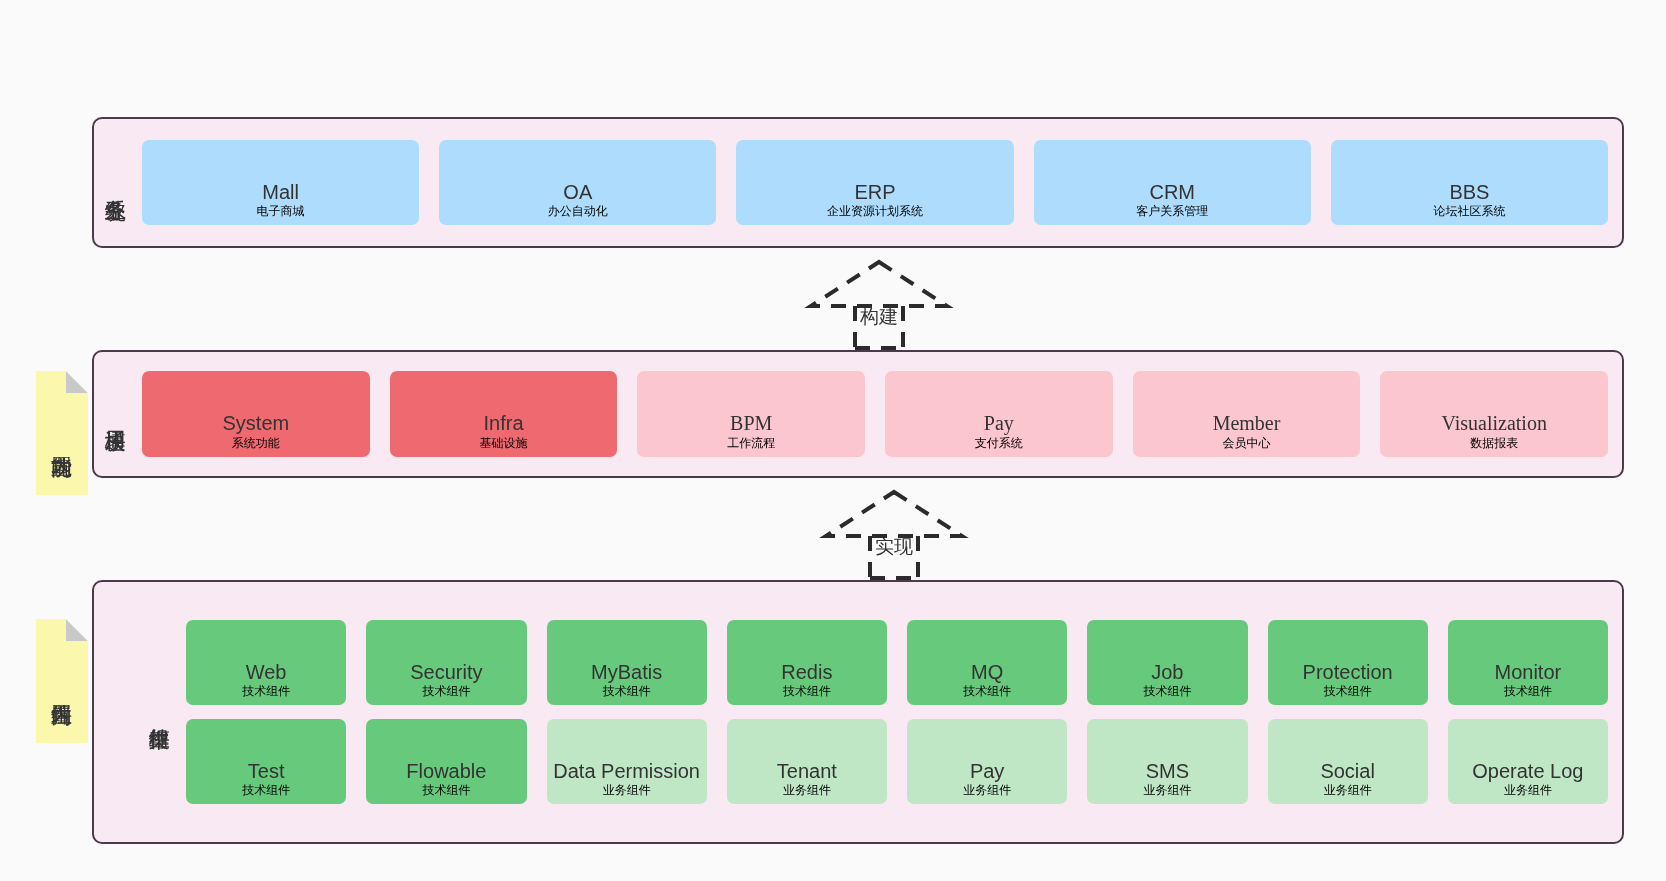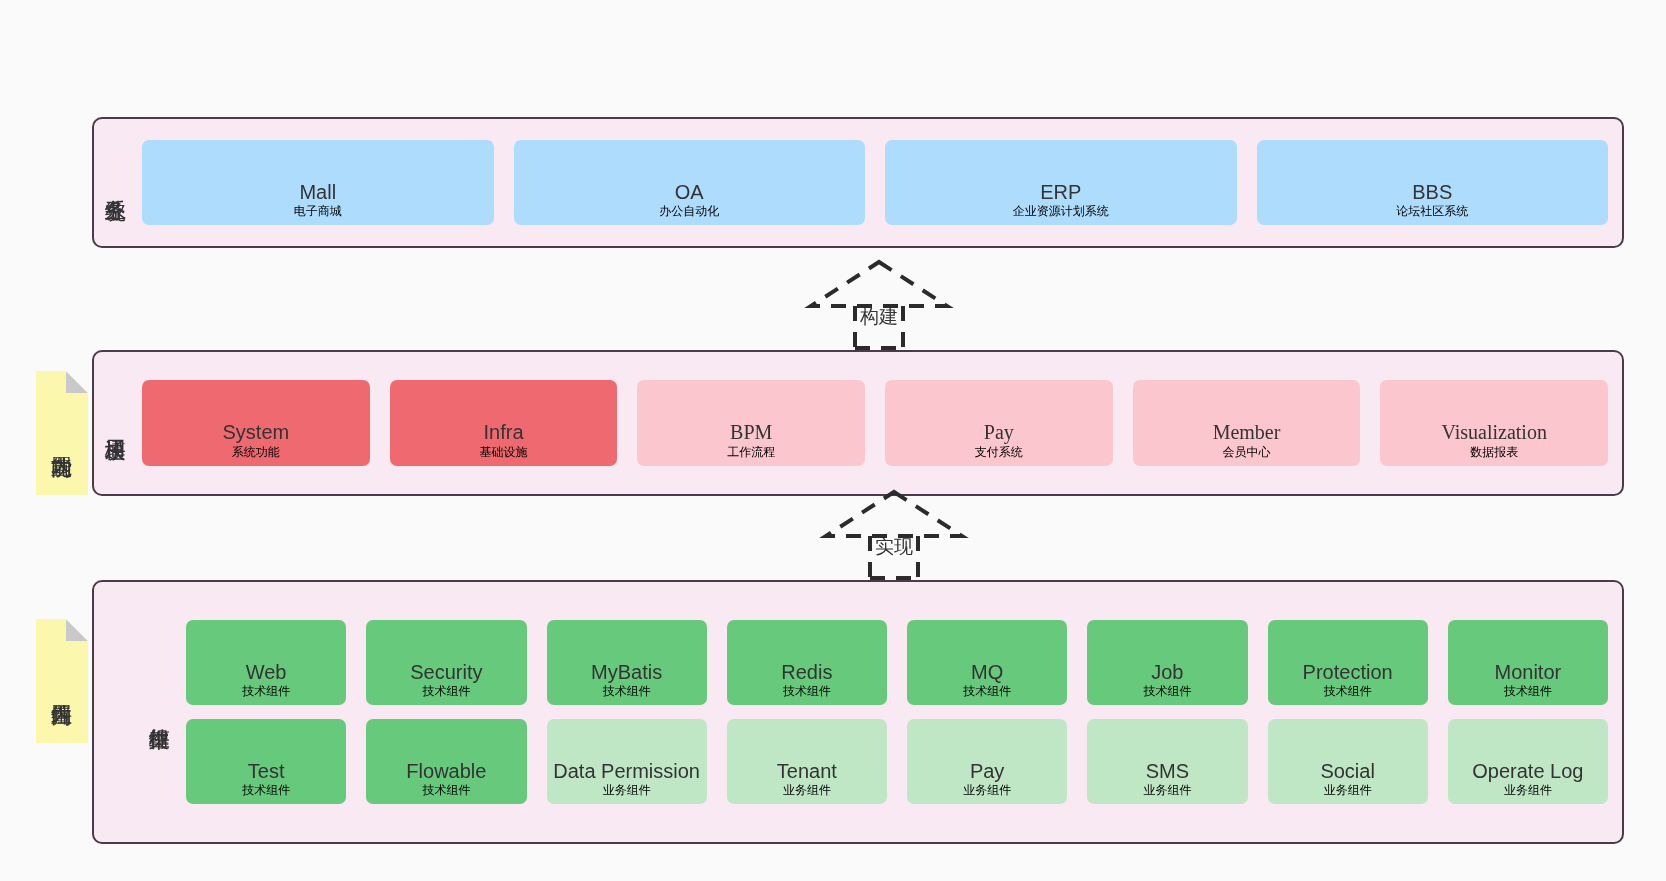--- a/index.html
+++ b/index.html
@@ -163,20 +163,24 @@
         </div>
         <div class="cell c-blue">
           <span class="l1">OA</span>
           <span class="l2">办公自动化</span>
         </div>
         <div class="cell c-blue">
           <span class="l1">ERP</span>
           <span class="l2">企业资源计划系统</span>
         </div>
         <div class="cell c-blue">
+          <span class="l1">CRM</span>
+          <span class="l2">客户关系管理</span>
+        </div>
+        <div class="cell c-blue">
           <span class="l1">BBS</span>
           <span class="l2">论坛社区系统</span>
         </div>
       </div>
     </div>
   </div>
 
   <div class="arrow" id="connector-build" style="left:799px; top:258px; width:160px; height:92px;">
     <svg viewBox="0 0 160 92" width="160" height="92" aria-hidden="true">
 
@@ -185,21 +189,21 @@
       <path d="M 56 48 L 56 92 M 104 48 L 104 92 M 56 90 L 104 90" fill="none" stroke="#2b2b2b" stroke-width="4" stroke-dasharray="15 11" stroke-linecap="butt"></path>
     </svg>
     <div class="arrow-label">构建</div>
   </div>
 
   <div class="note" id="note-builtin-function" style="left:36px; top:371px; width:52px; height:124px;">
     <span class="fold"></span>
     <span>内置功能</span>
   </div>
 
-  <div class="layer" id="layer-common-module" style="left:92px; top:350px; width:1532px; height:146px;">
+  <div class="layer" id="layer-common-module" style="left:92px; top:350px; width:1532px; height:128px;">
     <div class="layer-title">通用模块</div>
     <div class="layer-body">
       <div class="row">
         <div class="cell c-red">
           <span class="l1">System</span>
           <span class="l2">系统功能</span>
         </div>
         <div class="cell c-red">
           <span class="l1">Infra</span>
           <span class="l2">基础设施</span>

